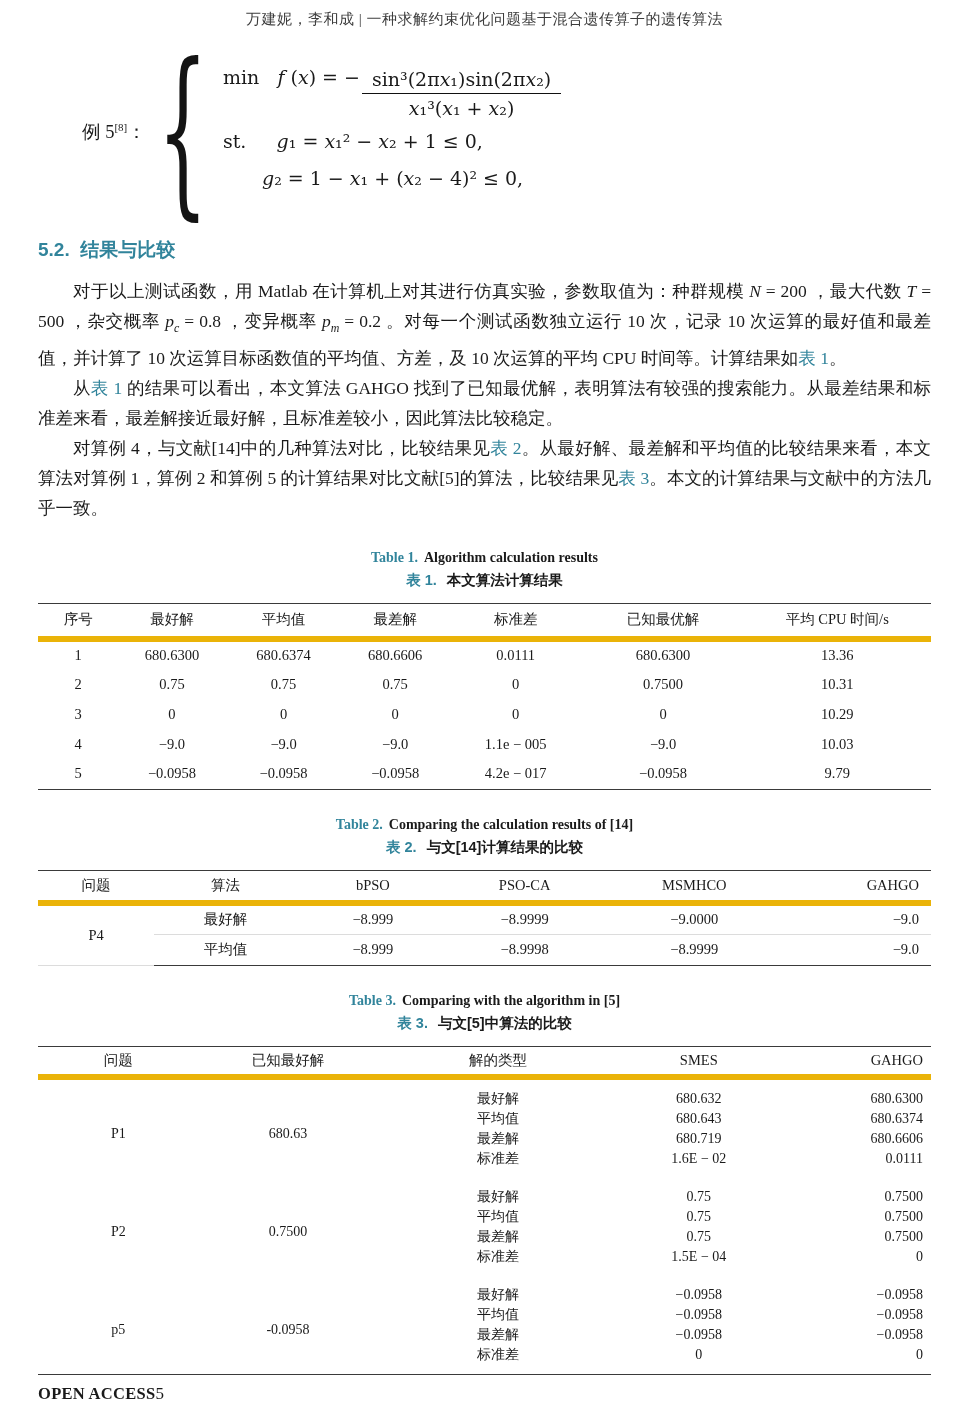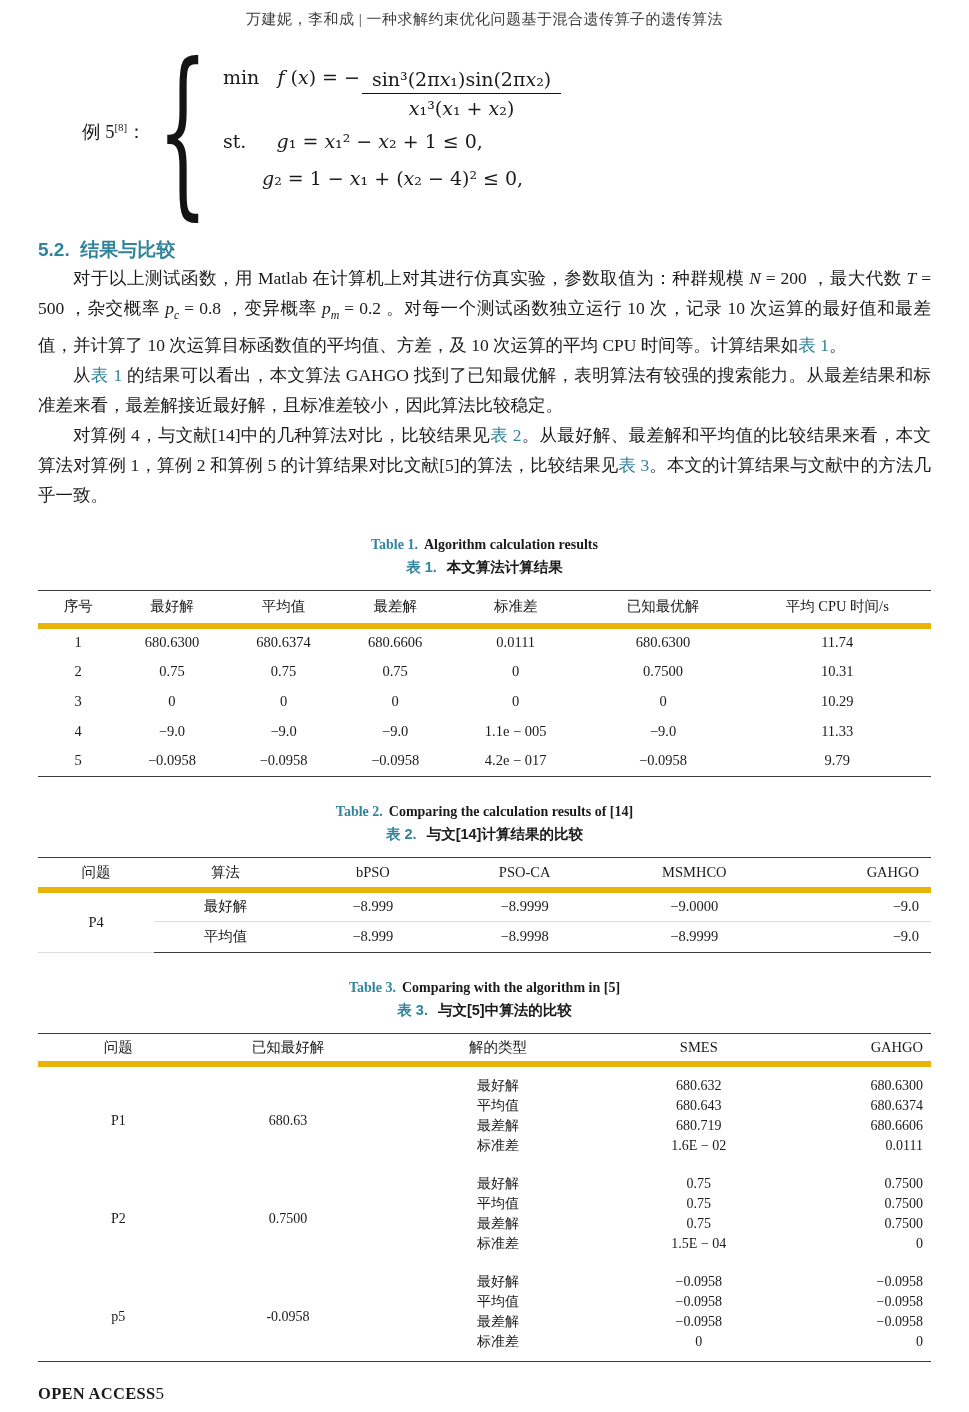--- a/index.html
+++ b/index.html
@@ -29,21 +29,21 @@
   .frac { display:inline-flex; flex-direction:column; align-items:center; text-align:center; margin-left:2px; }
   .frac .num { padding:2px 10px 3px; border-bottom:1.3px solid #111; white-space:pre; }
   .frac .den { padding-top:3px; white-space:pre; }
   .f-line3 { margin-left:39px; }
 
   
   .section-heading {
     margin-top:26px; font-family:"Liberation Sans","DejaVu Sans",sans-serif;
     font-size:19px; font-weight:bold; color:var(--accent);
   }
-  .body-text { }
+  .body-text { margin-top:13px; }
   .body-text p { font-size:17.5px; line-height:30px; text-align:justify; text-indent:2em; }
   .accent { color:var(--accent); }
   sub { font-size:68%; }
 
   
   .caption { text-align:center; margin-top:24px; line-height:22px; }
   .cap-en { font-size:14px; font-weight:bold; }
   .cap-en .cap-label { color:var(--accent); margin-right:6px; }
   .cap-zh { font-family:"Liberation Sans","DejaVu Sans",sans-serif; font-size:14.5px; font-weight:bold; }
   .cap-zh .cap-label { color:var(--accent); margin-right:10px; }
@@ -134,21 +134,21 @@
         </tr>
     </thead>
     <tbody>
         <tr>
           <td class="c0">1</td>
           <td class="c1">680.6300</td>
           <td class="c2">680.6374</td>
           <td class="c3">680.6606</td>
           <td class="c4">0.0111</td>
           <td class="c5">680.6300</td>
-          <td class="c6">11.74</td>
+          <td class="c6">13.36</td>
         </tr>
         <tr>
           <td class="c0">2</td>
           <td class="c1">0.75</td>
           <td class="c2">0.75</td>
           <td class="c3">0.75</td>
           <td class="c4">0</td>
           <td class="c5">0.7500</td>
           <td class="c6">10.31</td>
         </tr>
@@ -161,21 +161,21 @@
           <td class="c5">0</td>
           <td class="c6">10.29</td>
         </tr>
         <tr>
           <td class="c0">4</td>
           <td class="c1">−9.0</td>
           <td class="c2">−9.0</td>
           <td class="c3">−9.0</td>
           <td class="c4">1.1e − 005</td>
           <td class="c5">−9.0</td>
-          <td class="c6">11.33</td>
+          <td class="c6">10.03</td>
         </tr>
         <tr>
           <td class="c0">5</td>
           <td class="c1">−0.0958</td>
           <td class="c2">−0.0958</td>
           <td class="c3">−0.0958</td>
           <td class="c4">4.2e − 017</td>
           <td class="c5">−0.0958</td>
           <td class="c6">9.79</td>
         </tr>

